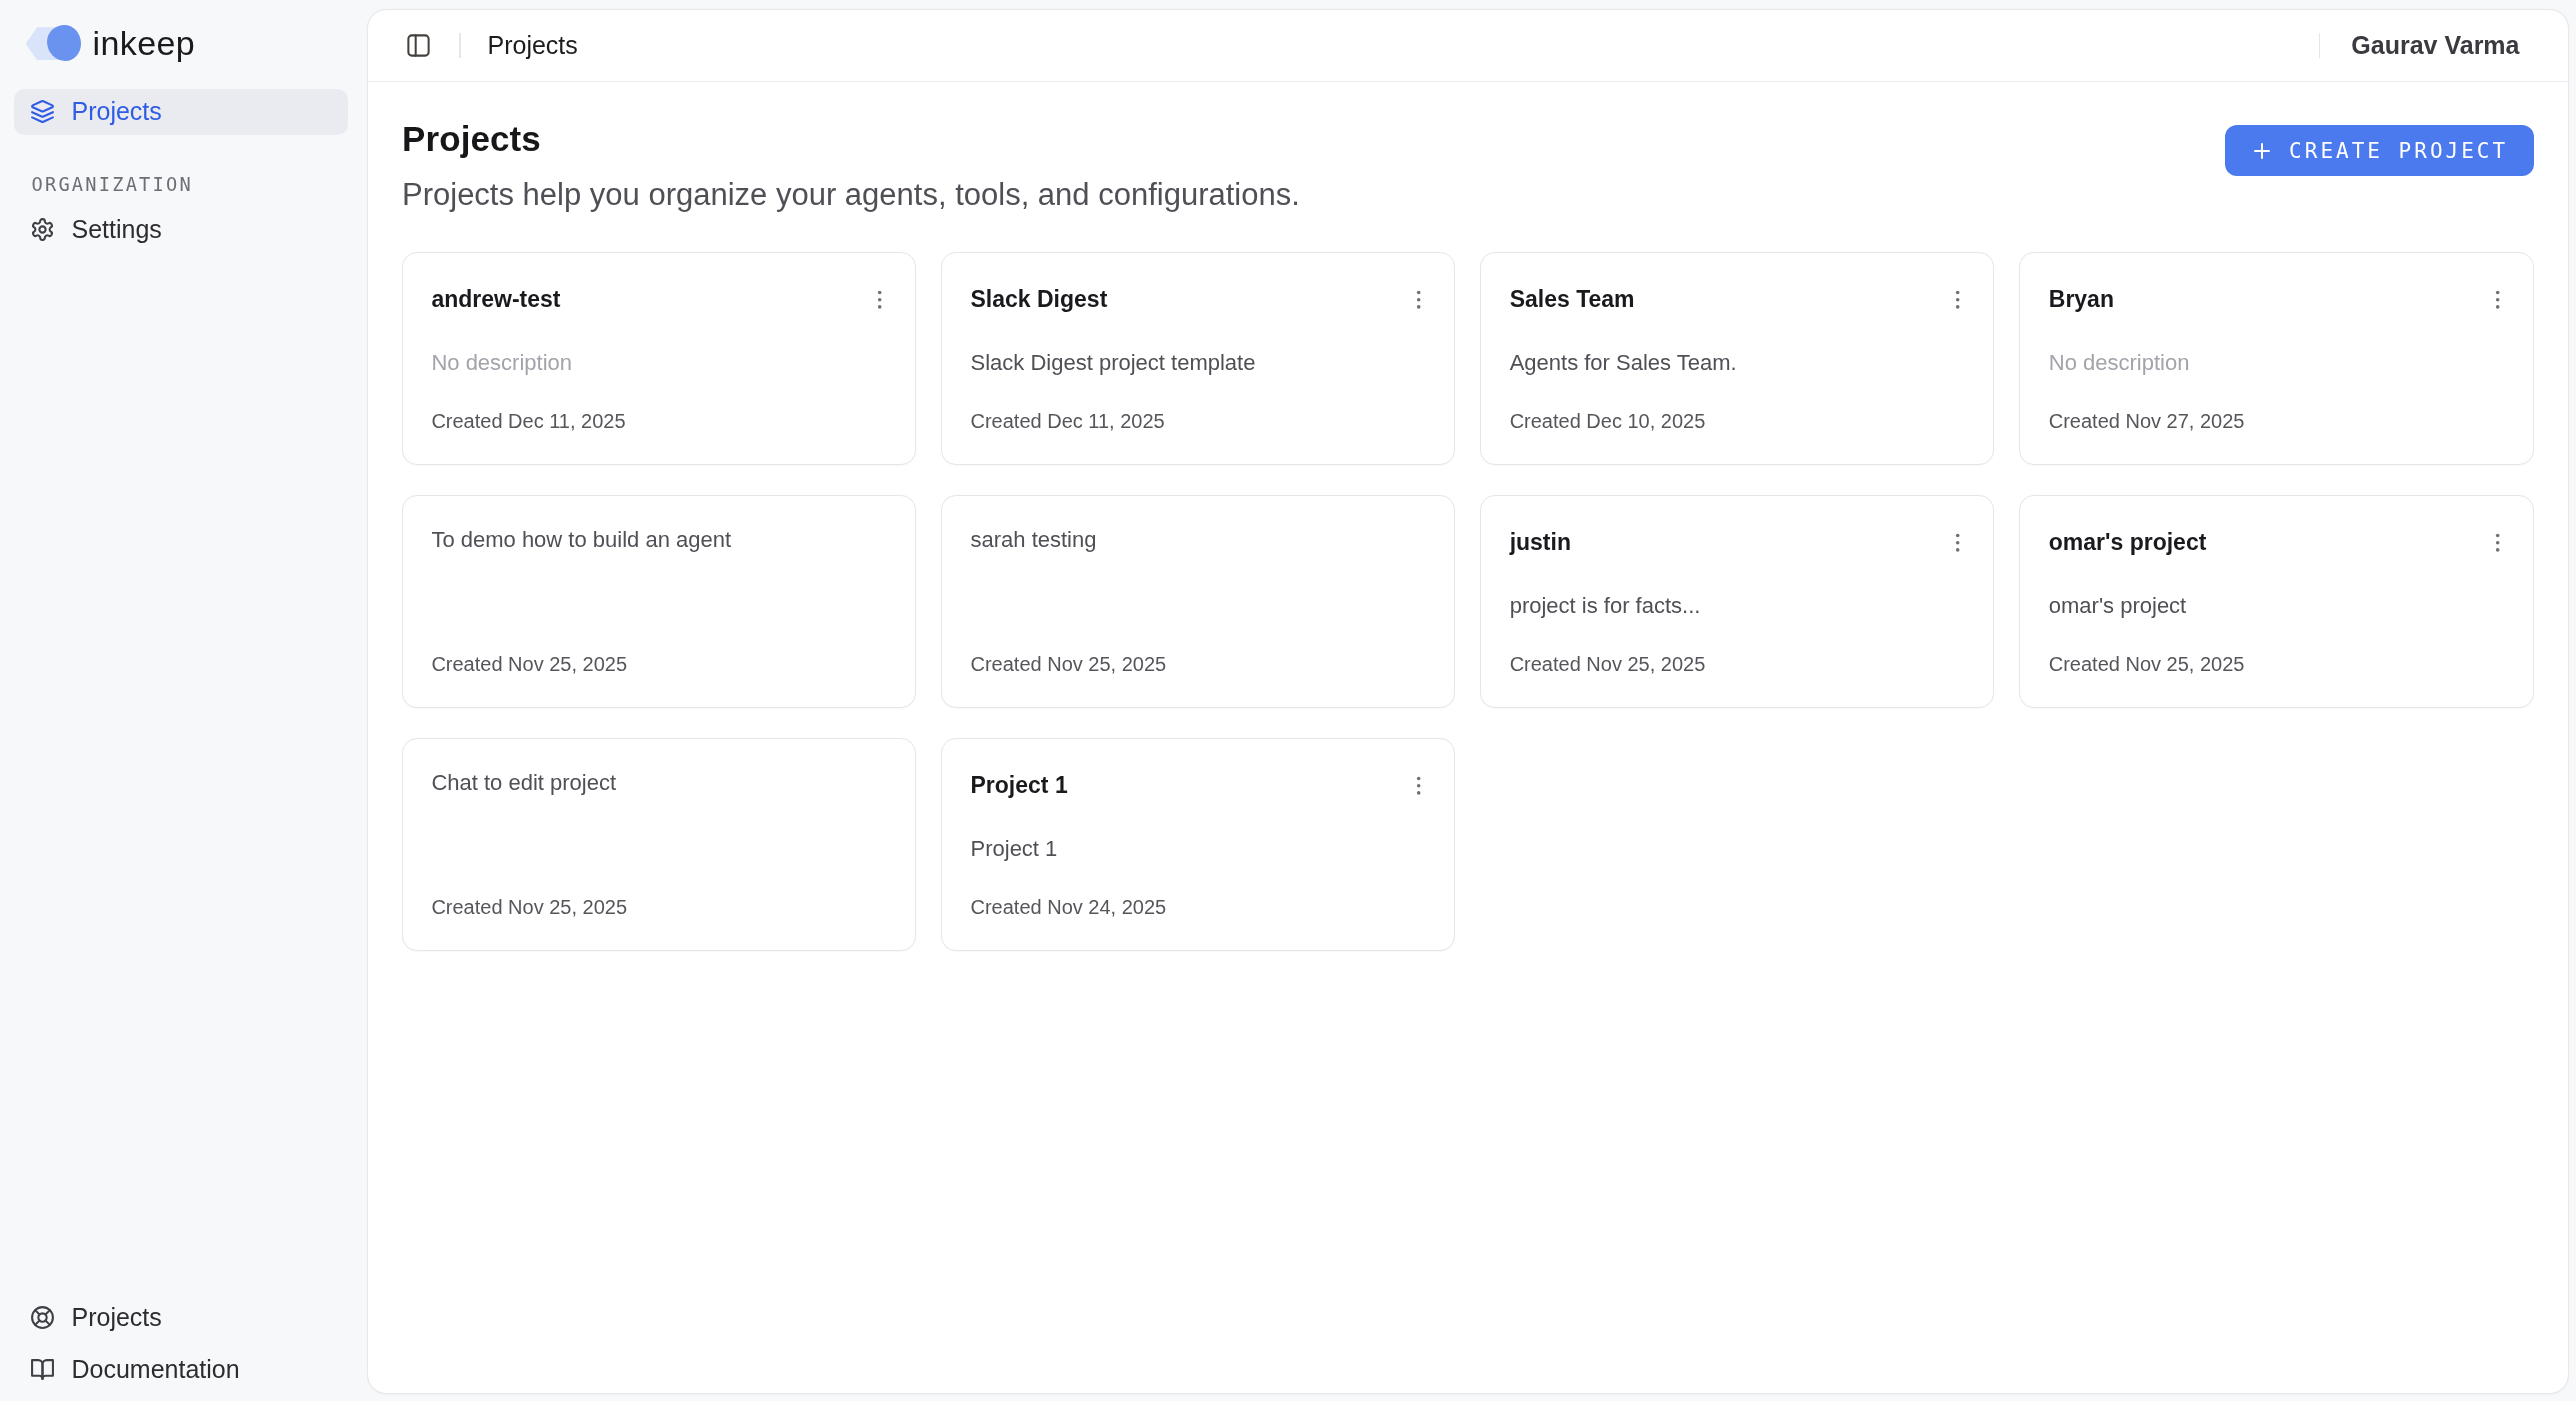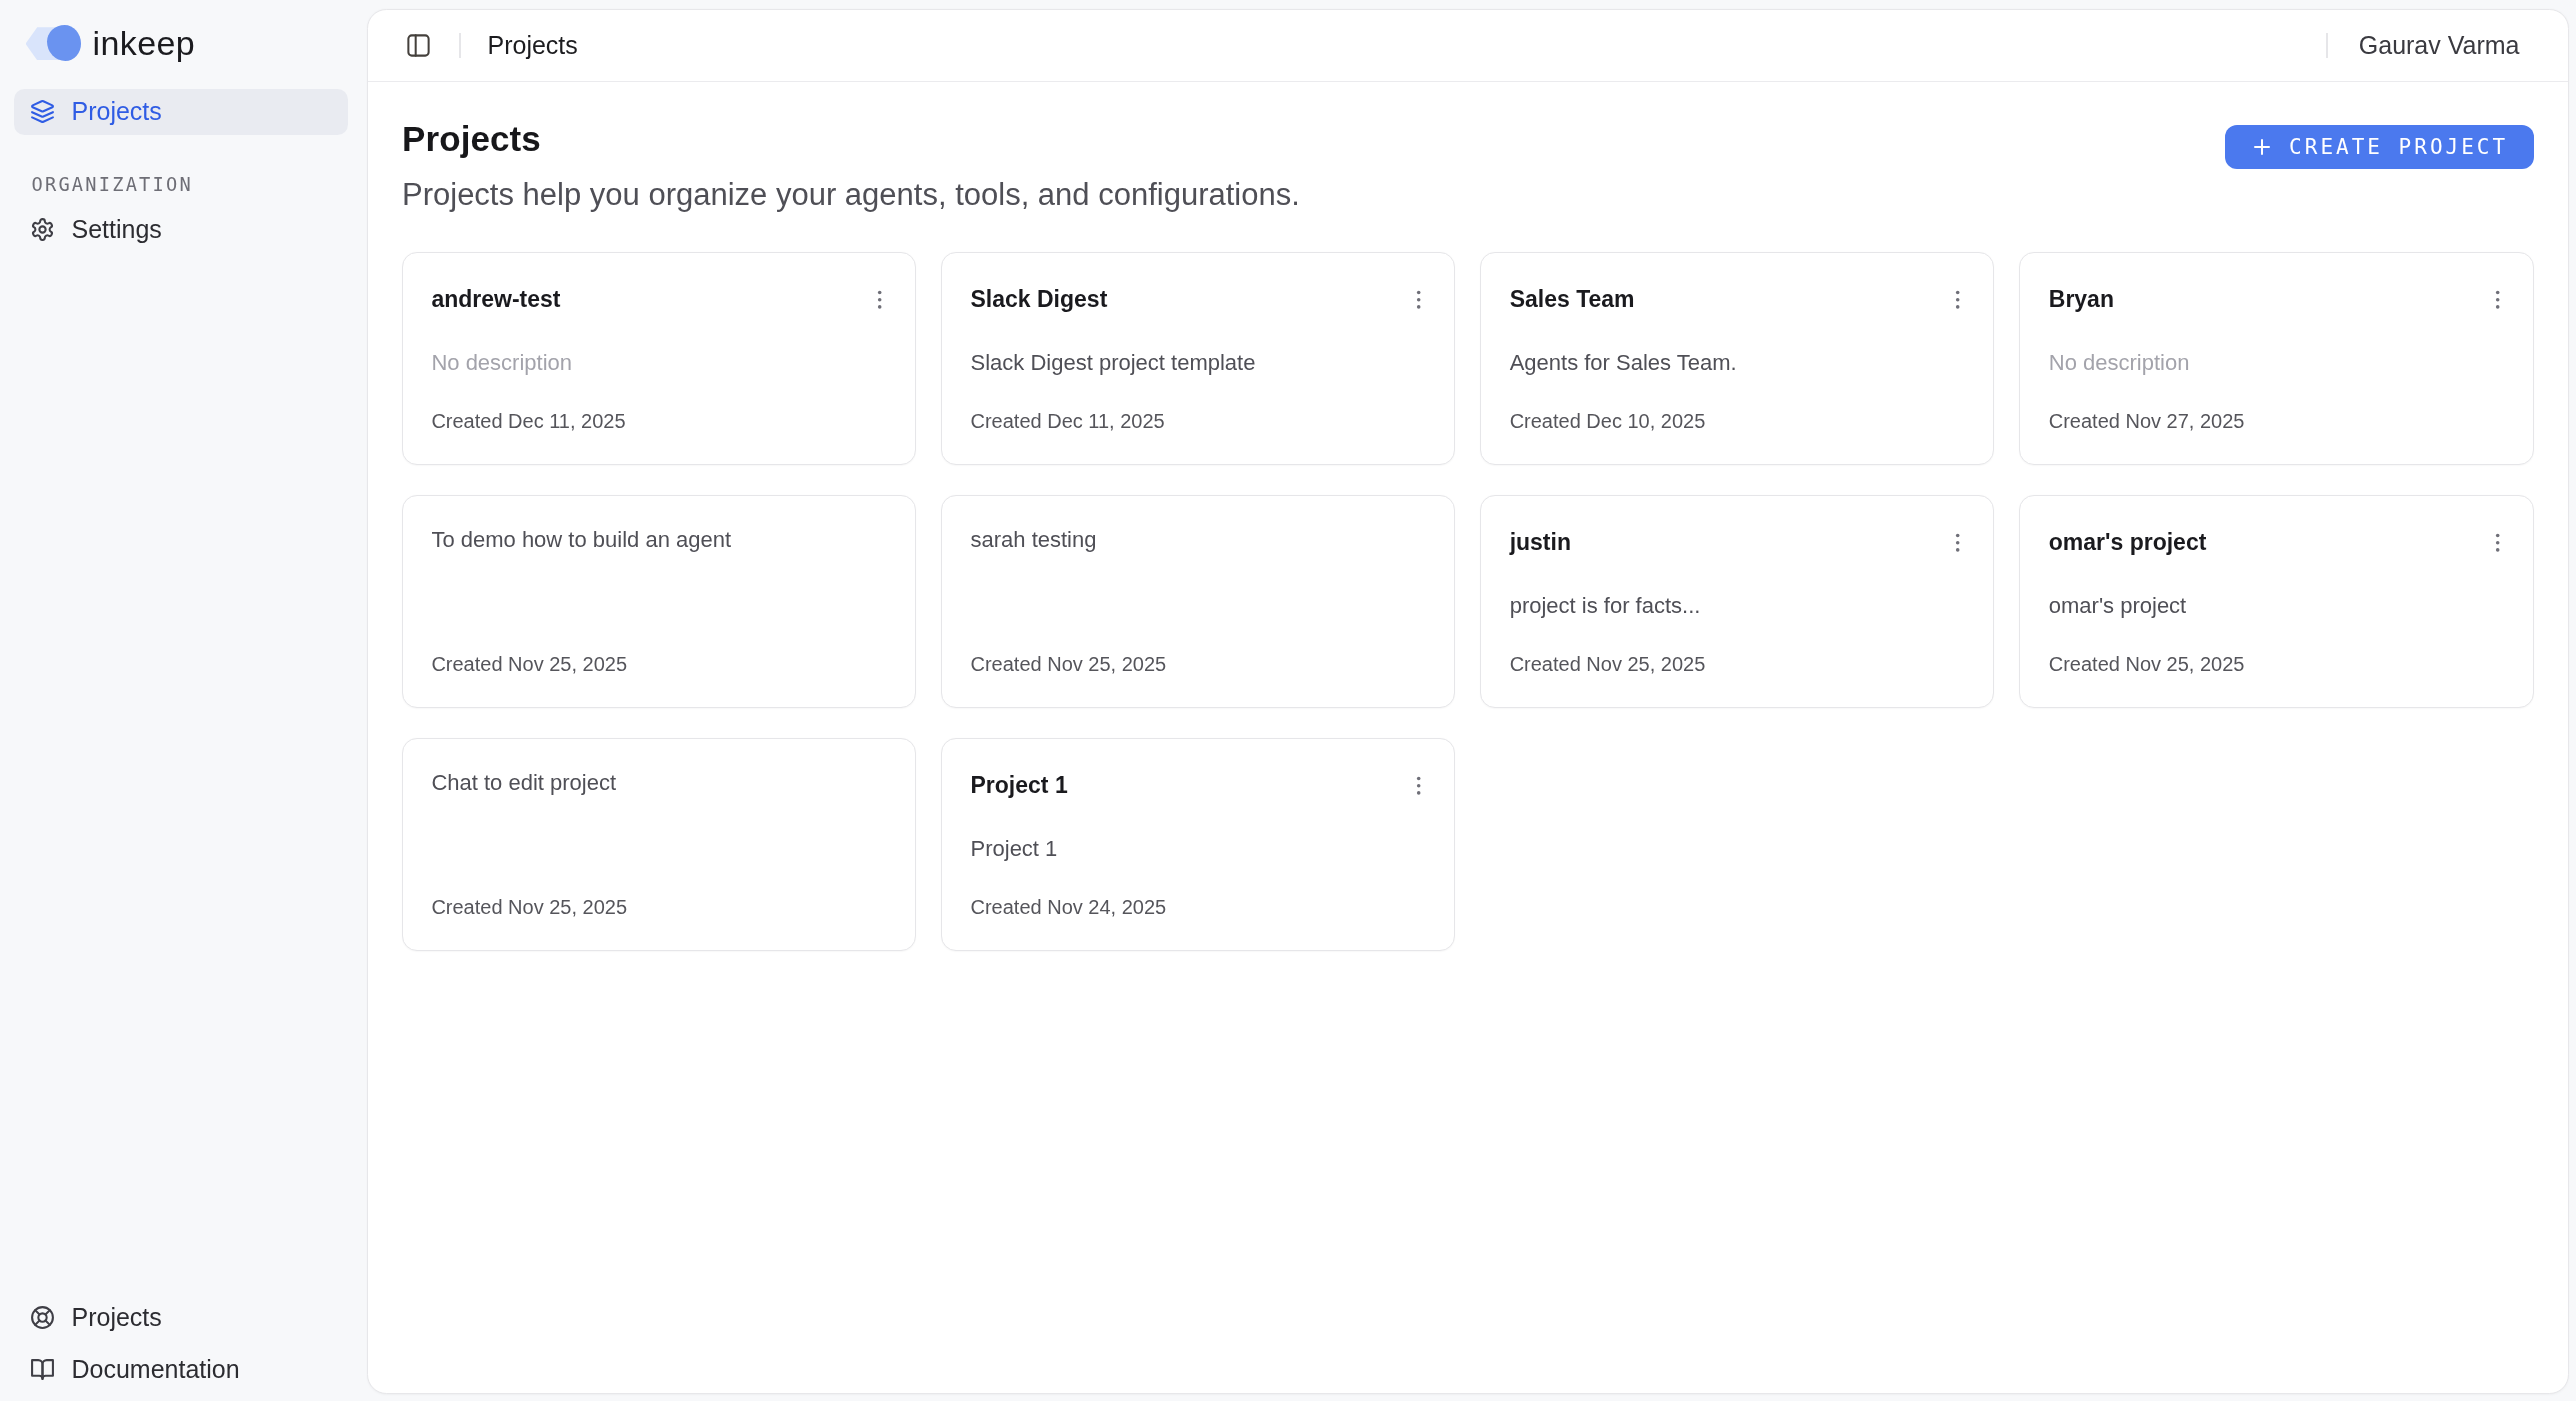--- a/index.html
+++ b/index.html
@@ -58,29 +58,29 @@
   }
   .toggle-btn{
     background:none;border:none;padding:0;margin:0;cursor:pointer;
     display:flex;align-items:center;color:#44403c;
   }
   .toggle-btn svg{width:27px;height:27px;}
   .vsep{width:1.5px;height:25.4px;background:#e6e6e9;flex:none;}
   .sep-left{margin:0 27px;}
   .breadcrumb{font-size:25px;font-weight:500;color:#1c1c1f;cursor:pointer;}
   .header-right{margin-left:auto;display:flex;align-items:center;gap:31px;}
-  .user-name{font-size:25px;font-weight:400;color:#3a3a40;cursor:pointer;}
+  .user-name{font-size:25px;font-weight:700;color:#3a3a40;cursor:pointer;}
 
   
   .content{padding:37px 34px;flex:1;box-sizing:border-box;}
   .content-top{display:flex;align-items:flex-start;justify-content:space-between;}
   .page-title{margin:0;font-size:35px;font-weight:600;color:#17171a;letter-spacing:0.1px;}
   .page-subtitle{margin:18px 0 0;font-size:31px;color:#4f4f56;}
   .create-btn{
-    display:flex;align-items:center;gap:15px;height:44px;padding:0 25.4px;
+    display:flex;align-items:center;gap:15px;height:51px;padding:0 25.4px;
     background:#4b79ee;color:#ffffff;border:none;border-radius:12px;cursor:pointer;
     font-family:"DejaVu Sans Mono", monospace;font-size:21px;letter-spacing:3px;
     margin-top:6px;
   }
   .create-btn svg{width:24px;height:24px;flex:none;}
 
   .grid{
     margin-top:39px;display:grid;grid-template-columns:repeat(4,1fr);
     gap:30px 25px;
   }

